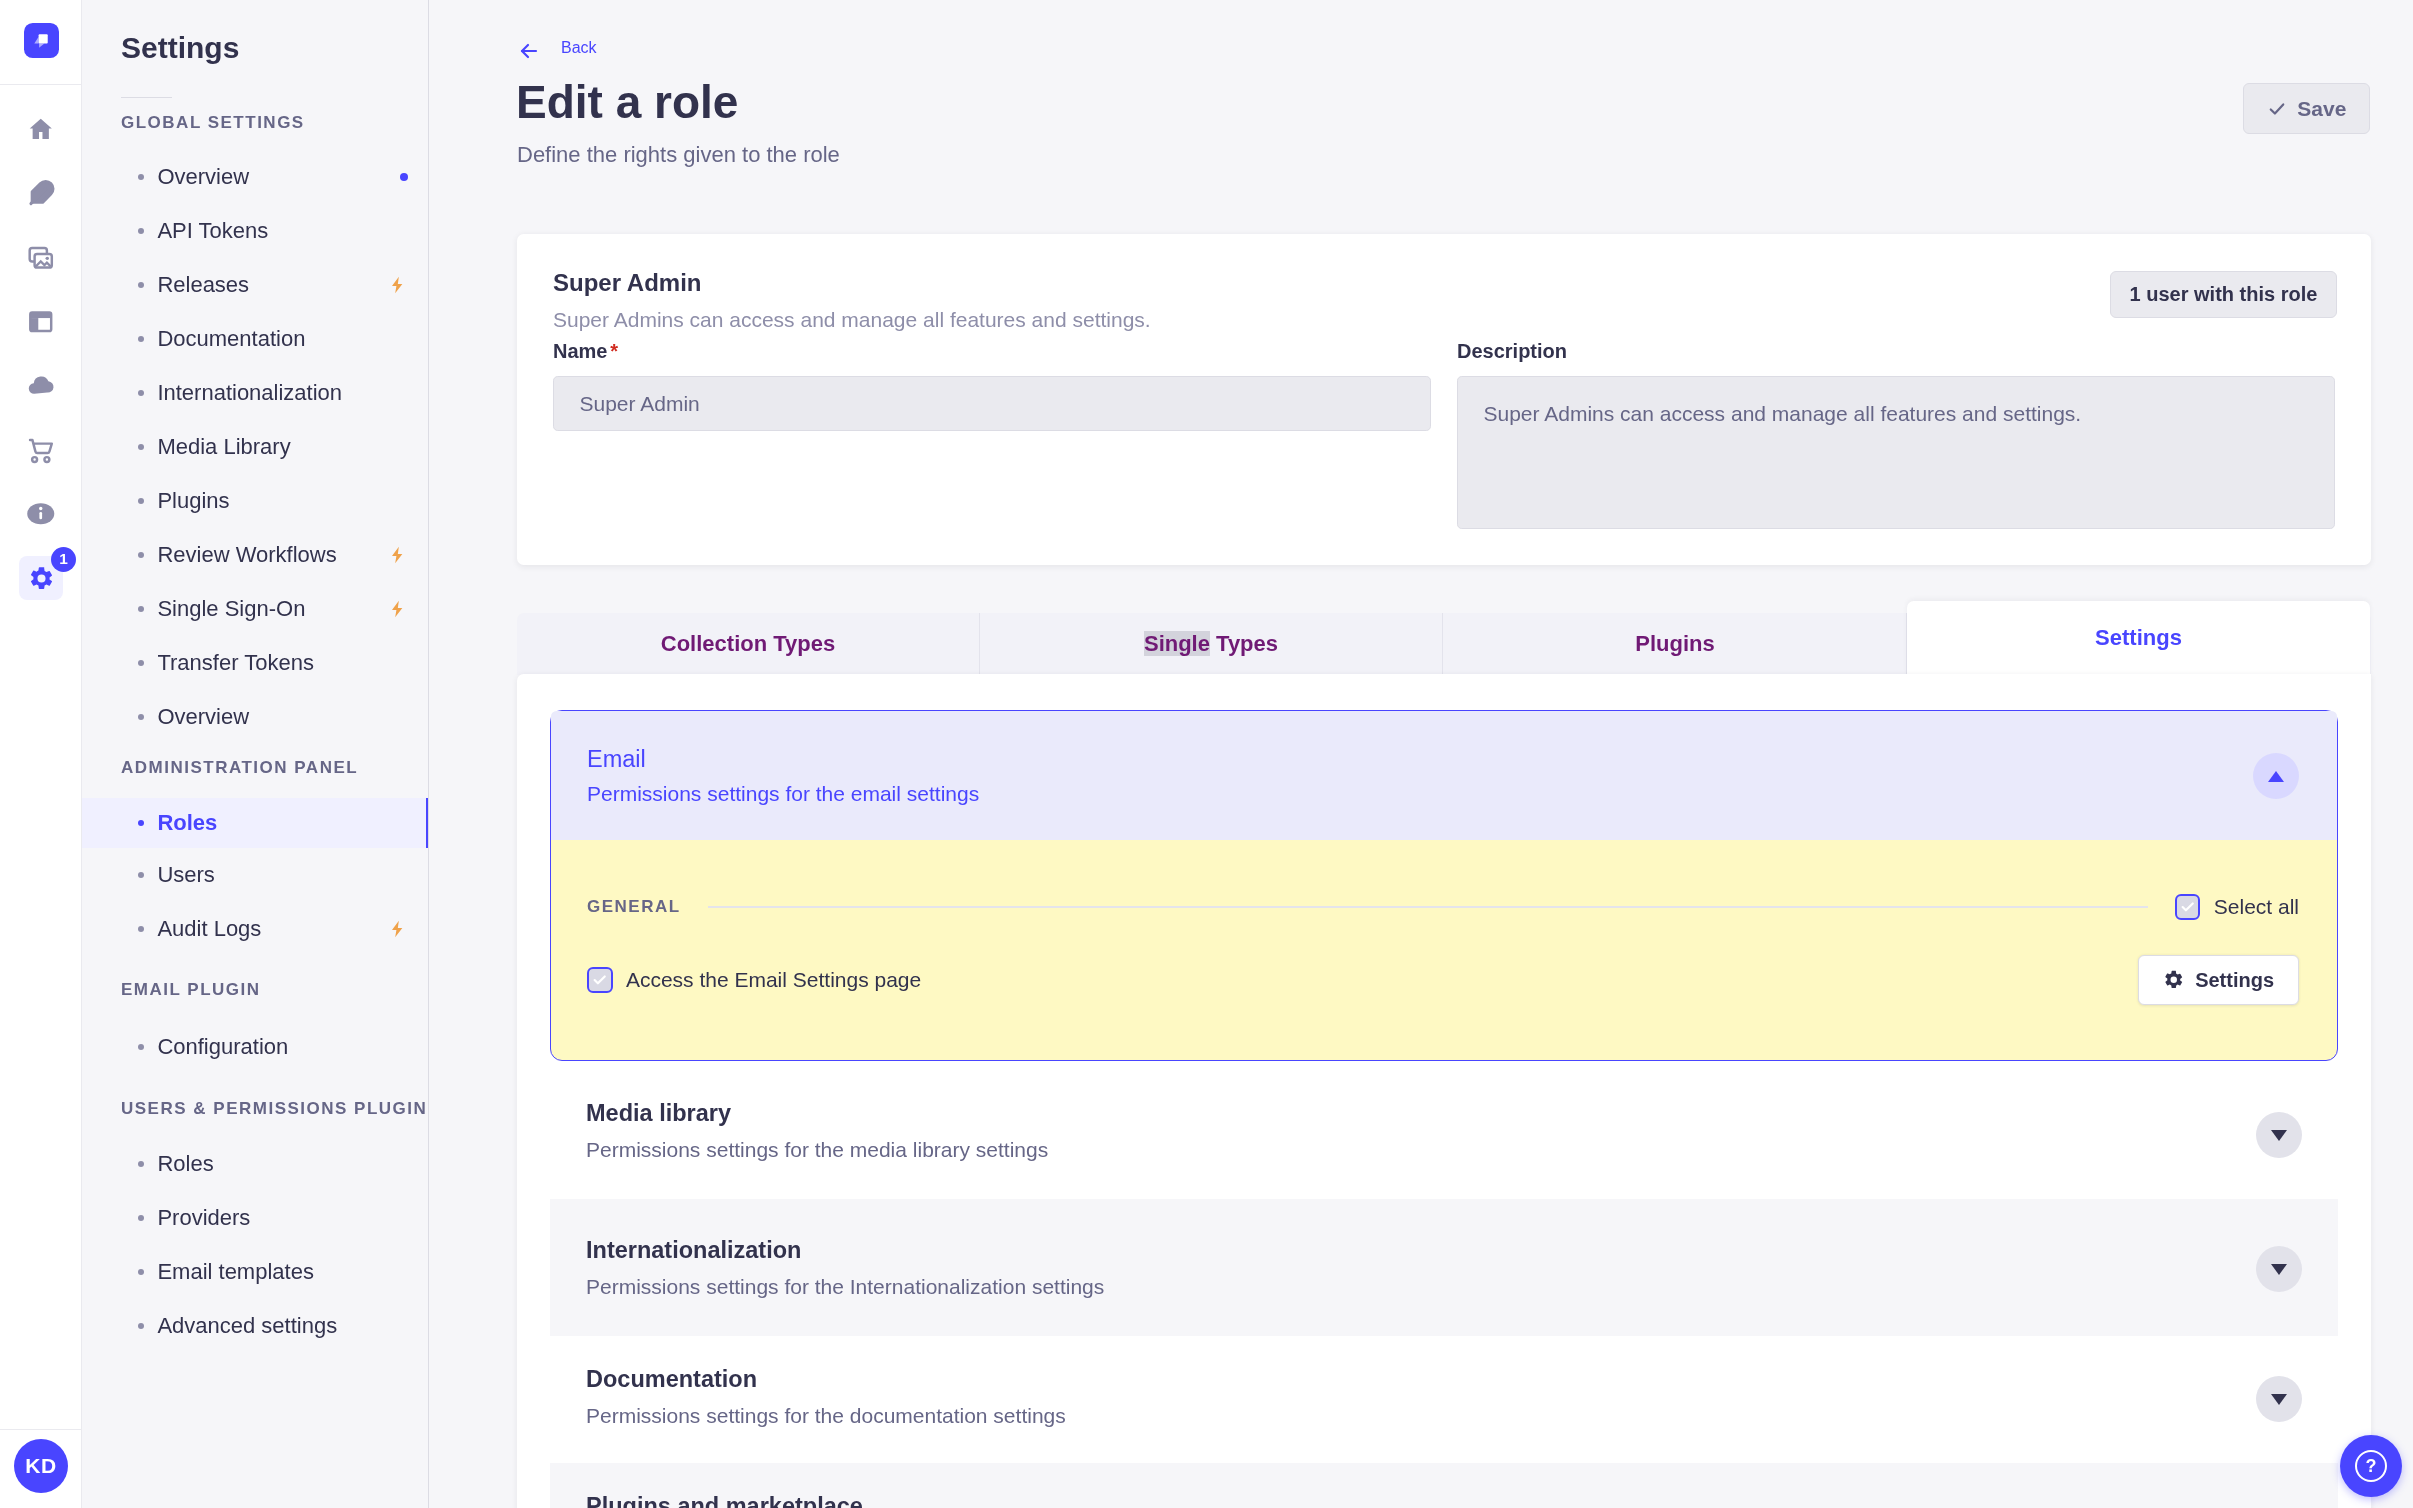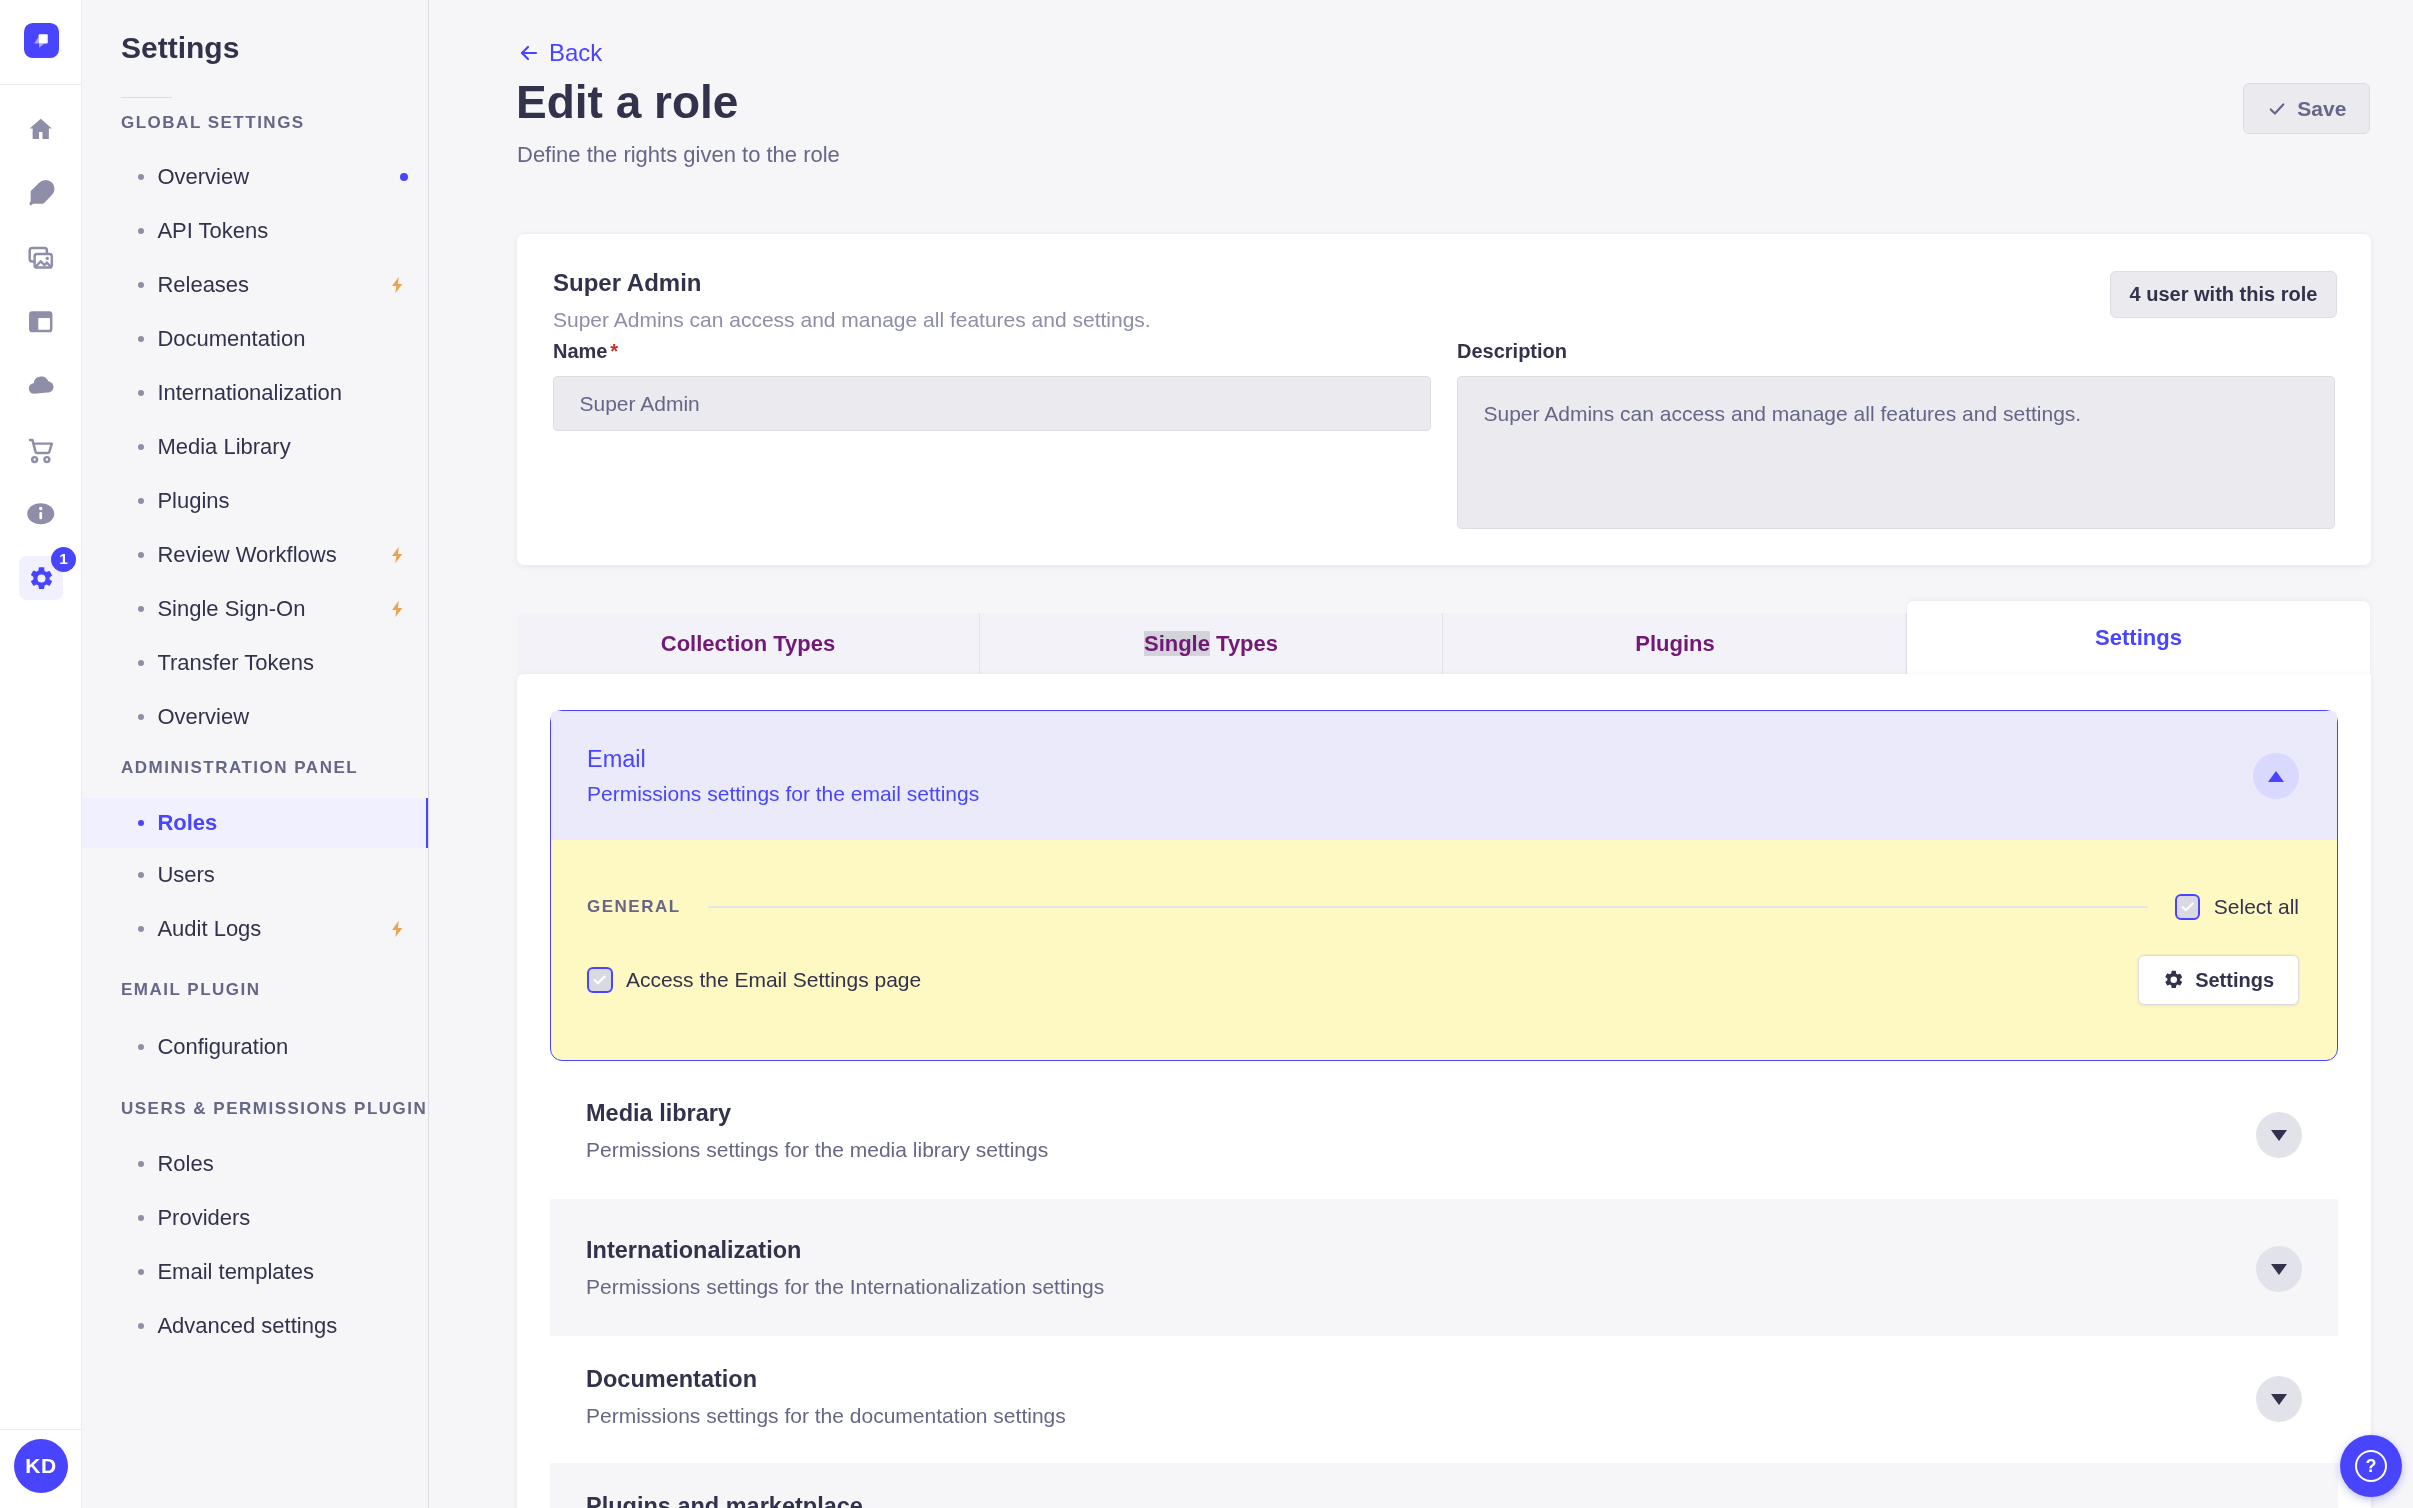--- a/index.html
+++ b/index.html
@@ -35,21 +35,21 @@
   ul.sb-items.g3{margin-top:20px;}
   ul.sb-items.g4{margin-top:18px;}
   .sb-item{height:54px;display:flex;align-items:center;padding-left:56px;font-size:22px;color:#32324d;cursor:pointer;box-sizing:border-box;}
   .bullet{width:6px;height:6px;border-radius:50%;background:#8e8ea9;margin-right:13.4px;flex:0 0 auto;}
   .sb-item .trail{margin-left:auto;margin-right:20px;display:flex;align-items:center;}
   .sb-item.active{background:#f0f0ff;border-right:2.7px solid #4945ff;color:#4945ff;font-weight:600;height:50px;}
   .sb-item.active .bullet{background:#4945ff;}
   .notif-dot{width:8px;height:8px;border-radius:50%;background:#4945ff;}
 
   
-  .back{position:absolute;left:517px;top:39px;display:flex;align-items:center;gap:8px;color:#4945ff;font-size:24px;cursor:pointer;}
+  .back{position:absolute;left:517px;top:39px;display:flex;gap:20px;color:#4945ff;font-size:16px;cursor:pointer;}
   .page-title{position:absolute;left:516px;top:75px;font-size:46px;font-weight:700;color:#32324d;}
   .page-sub{position:absolute;left:517px;top:142px;font-size:22px;color:#666687;}
   .save-btn{position:absolute;left:2243px;top:83px;width:127px;height:51px;background:#eaeaef;border:0.7px solid #dcdce4;border-radius:6px;
             display:flex;align-items:center;justify-content:center;gap:10.7px;font-size:21px;font-weight:600;color:#666687;cursor:pointer;box-sizing:border-box;}
 
   
   .role-card{position:absolute;left:517px;top:234px;width:1854px;height:331px;background:#fff;border-radius:6.7px;
              box-shadow:0 1.3px 6.7px rgba(33,33,52,.08);box-sizing:border-box;}
   .rc-title{position:absolute;left:36px;top:35px;font-size:24px;font-weight:600;color:#32324d;}
   .rc-sub{position:absolute;left:36px;top:74px;font-size:21px;color:#8e8ea9;}
@@ -322,21 +322,21 @@
   <div class="save-btn">
     <svg width="20" height="20" viewBox="0 0 24 24" fill="none" stroke="#666687" stroke-width="2.6" stroke-linecap="round" stroke-linejoin="round">
         <path d="M4.5 12.5l5 5 10-11"></path>
       </svg>
     <span>Save</span>
   </div>
 
   <div class="role-card">
     <div class="rc-title">Super Admin</div>
     <div class="rc-sub">Super Admins can access and manage all features and settings.</div>
-    <div class="users-btn">4 user with this role</div>
+    <div class="users-btn">1 user with this role</div>
 
     <div class="field-label" style="left:36px;top:106px;">
       <span>Name</span><span class="req">*</span>
     </div>
     <input class="text-input" type="text" disabled="" value="Super Admin" style="">
 
     <div class="field-label" style="left:940px;top:106px;">Description</div>
     <textarea class="text-area" disabled="" style="">Super Admins can access and manage all features and settings.</textarea>
   </div>
 

